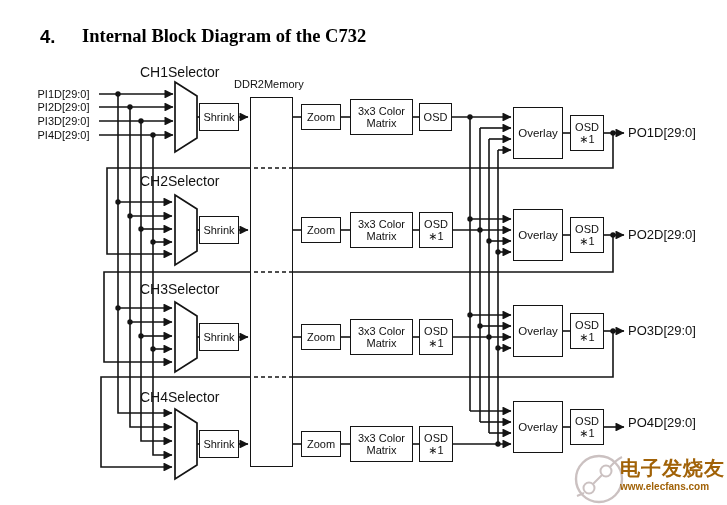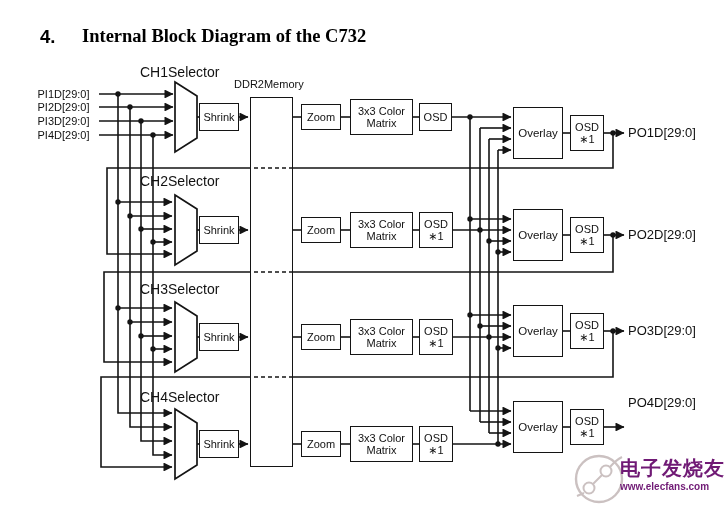--- a/index.html
+++ b/index.html
@@ -11,21 +11,21 @@
   .title .txt{position:absolute;left:82px;top:0;white-space:nowrap;font-family:Liberation Serif, serif;}
   .pilabel{position:absolute;left:30px;width:67px;height:14px;font-size:11px;
            text-align:center;line-height:14px;white-space:nowrap;}
   .polabel{position:absolute;left:628px;height:14px;font-size:13px;line-height:14px;white-space:nowrap;}
   .sellabel{position:absolute;left:140px;height:13px;font-size:14px;line-height:13px;white-space:nowrap;}
   .memlabel{position:absolute;left:234px;top:78px;font-size:11px;white-space:nowrap;}
   .box{position:absolute;border:1.8px solid #141414;background:#fff;box-sizing:border-box;
        display:flex;flex-direction:column;justify-content:center;align-items:center;
        font-size:11px;line-height:12.5px;text-align:center;}
   .membox{position:absolute;border:1.9px solid #141414;background:transparent;box-sizing:border-box;}
-  .wm{position:absolute;color:#701a75;}
+  .wm{position:absolute;color:#a16207;}
   .wm-brand{left:620px;top:455px;font-size:20px;font-weight:bold;letter-spacing:1px;white-space:nowrap;}
   .wm-site{left:620px;top:481px;font-size:10px;font-weight:bold;white-space:nowrap;}
 </style>
 </head>
 <body>
 
 <div class="stage">
 
   <div class="title">
     <span class="num">4.</span>
@@ -273,18 +273,18 @@
       <span>Overlay</span>
     </div>
   <div class="box" style="left:570px;top:409px;width:34px;height:36px">
       <span>OSD</span>
       <span>∗1</span>
     </div>
 
   <div class="polabel" style="top:126px">PO1D[29:0]</div>
   <div class="polabel" style="top:228px">PO2D[29:0]</div>
   <div class="polabel" style="top:324px">PO3D[29:0]</div>
-  <div class="polabel" style="top:396px">PO4D[29:0]</div>
+  <div class="polabel" style="top:416px">PO4D[29:0]</div>
 
   <div class="wm wm-brand">电子发烧友</div>
   <div class="wm wm-site">www.elecfans.com</div>
 
 </div>
 
 </body></html>

